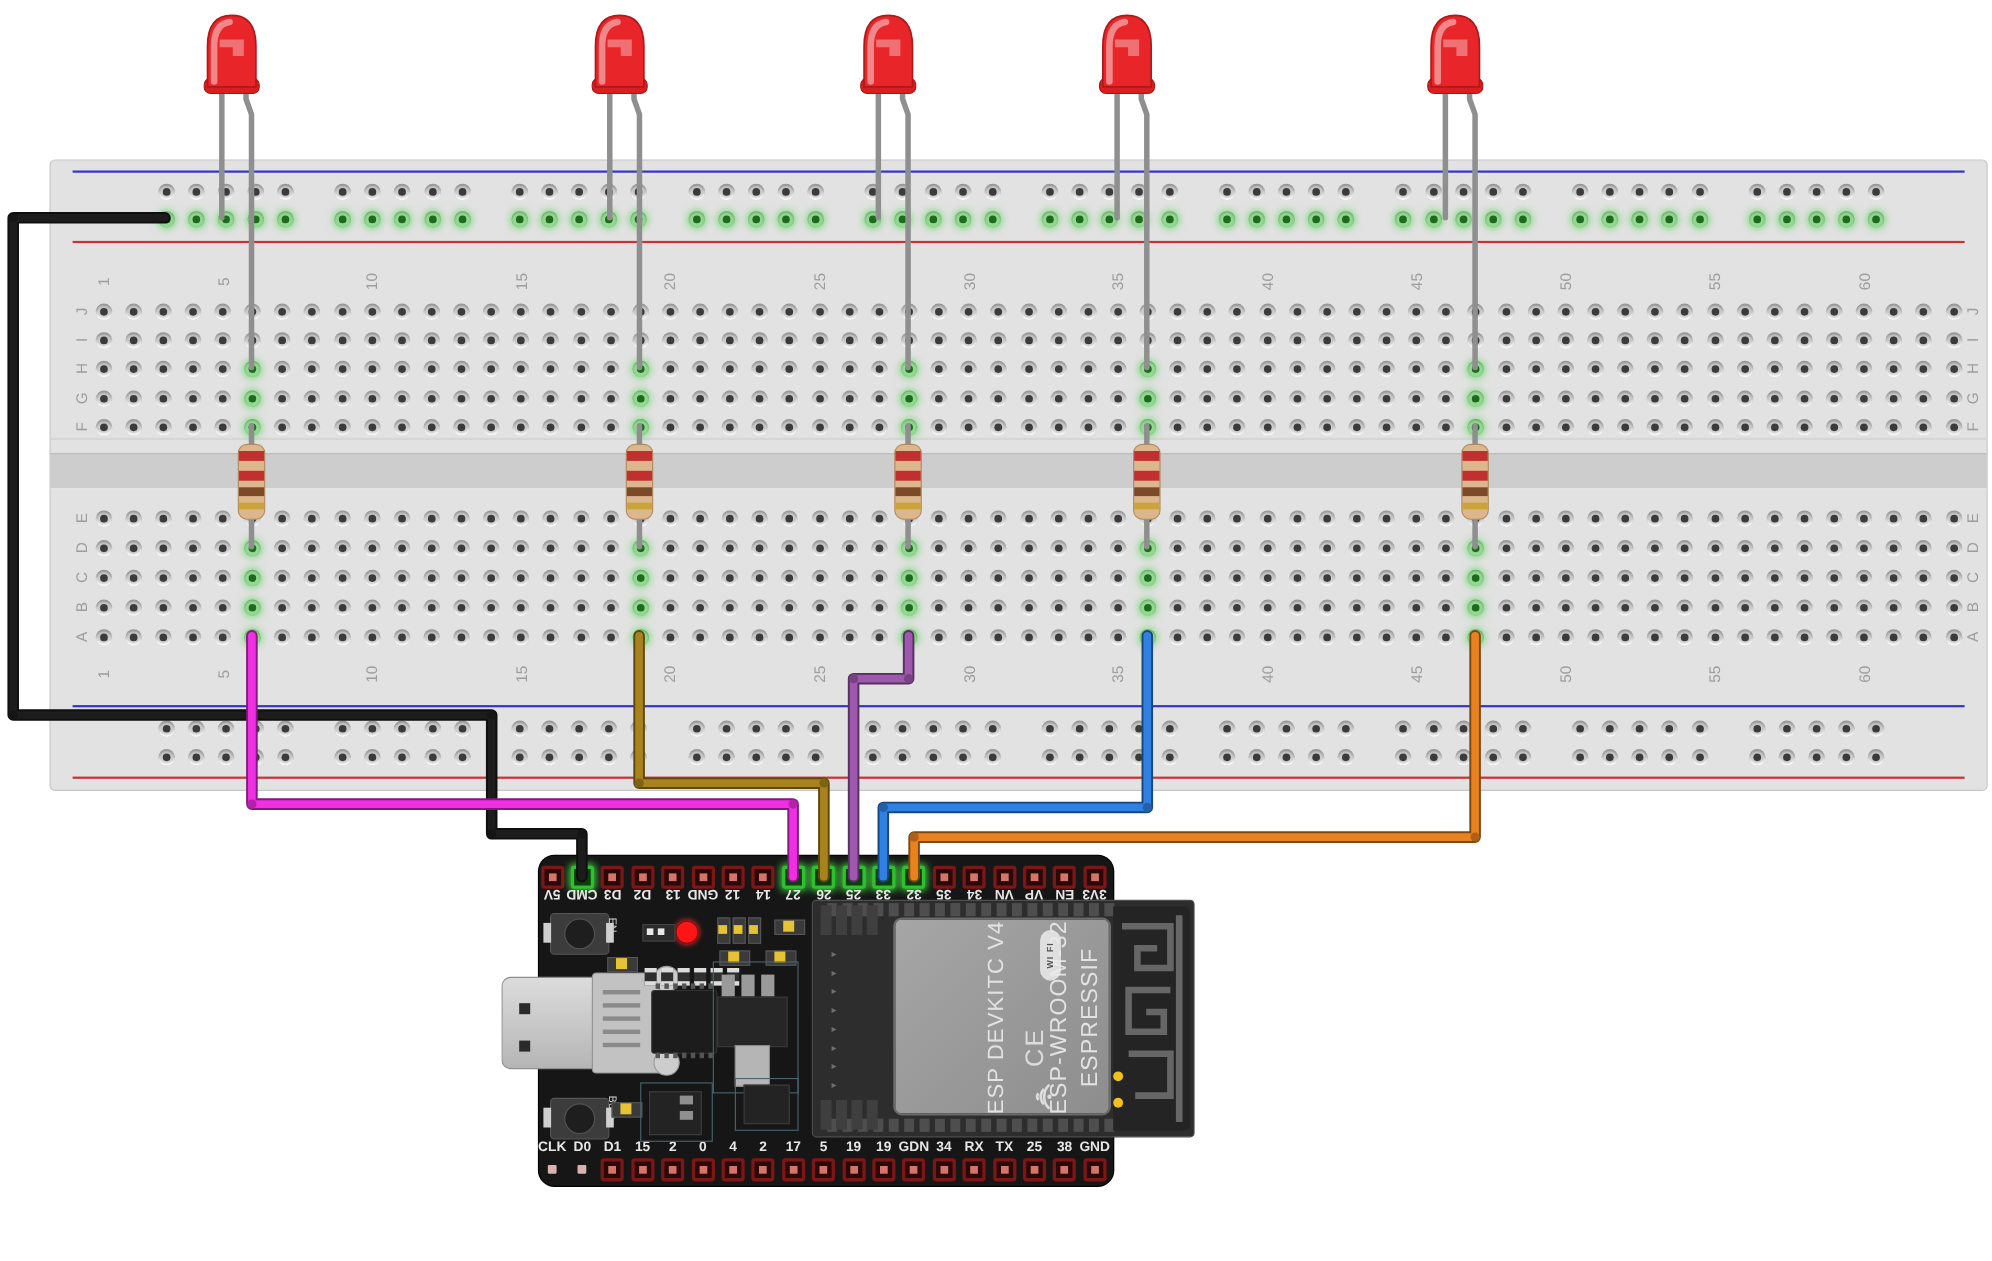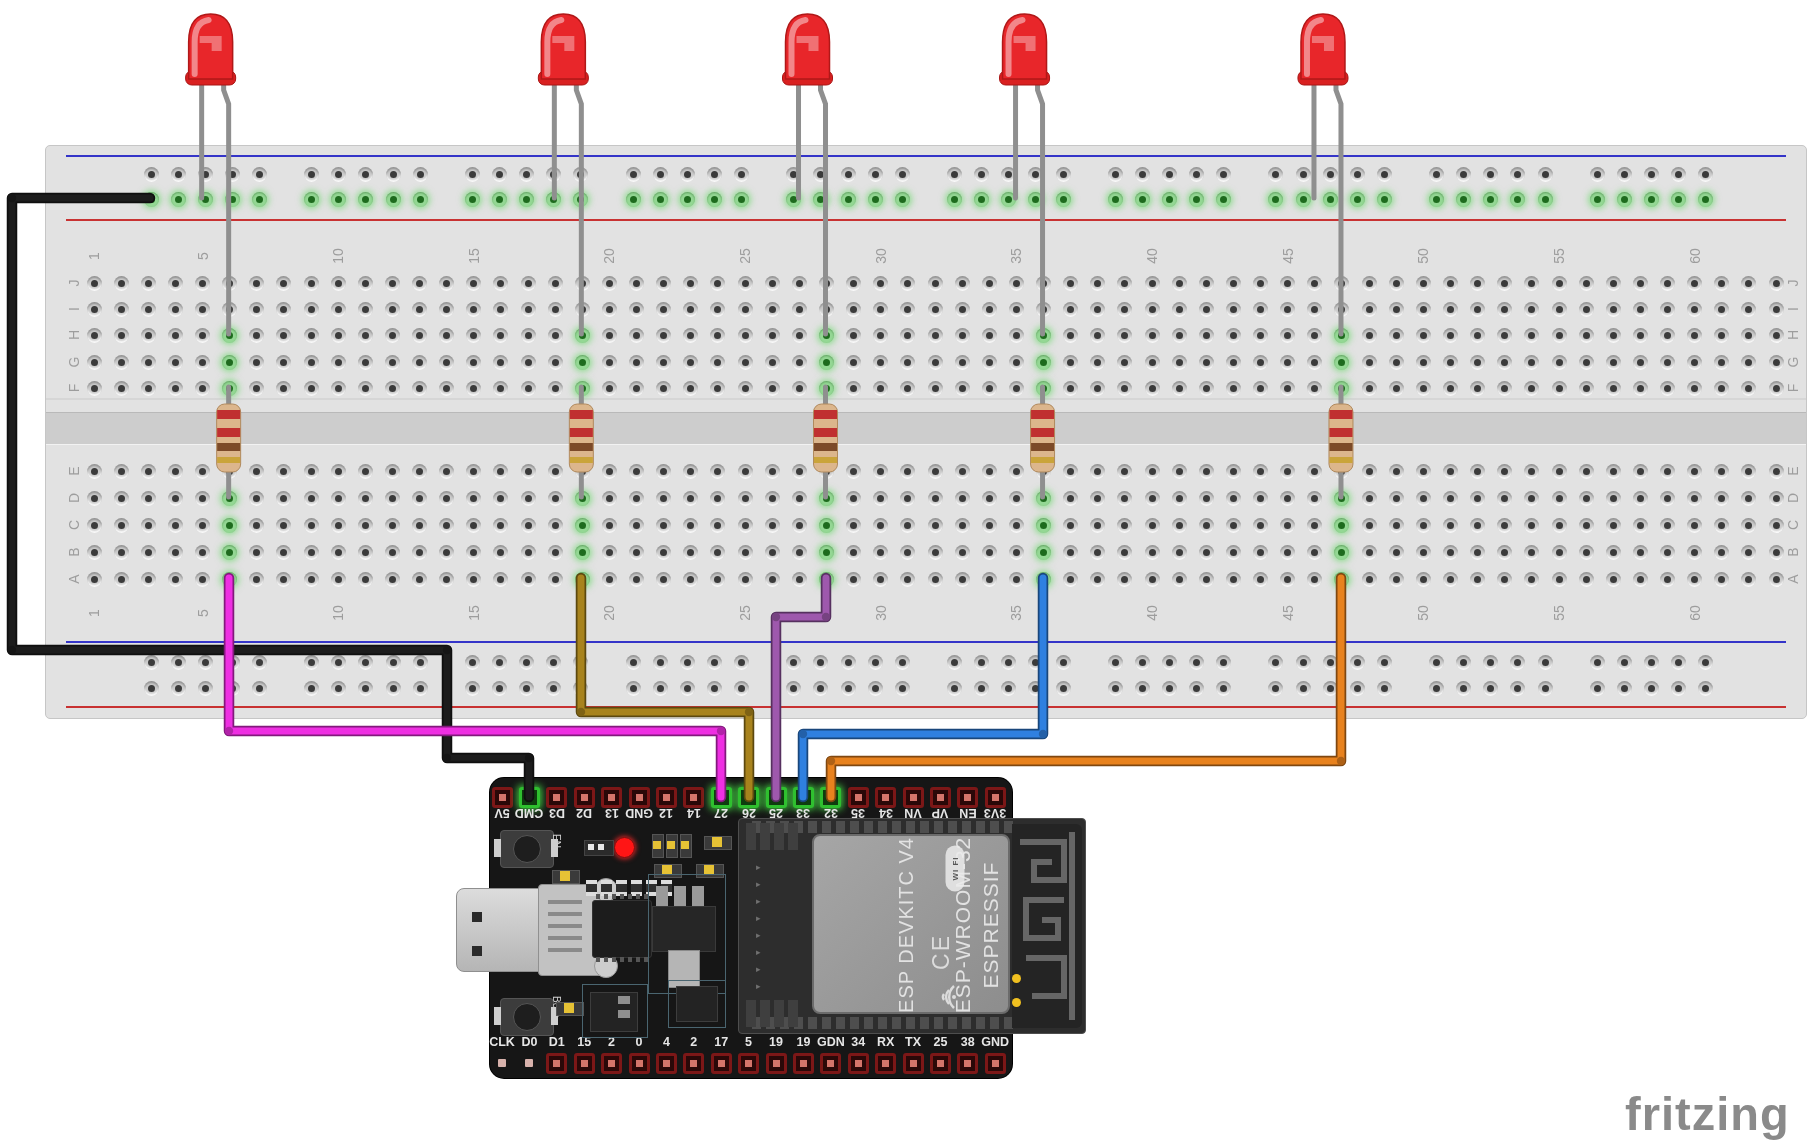--- a/index.html
+++ b/index.html
@@ -1244,14 +1244,13 @@
       <path d="M1002.55 79 V42 Q1002.55 14 1024.55 14 Q1046.55 14 1046.55 42 V79 Z" fill="#e8262a" stroke="#b01818" stroke-width="1.5"></path>
       <path d="M1008.55 74 V42 Q1008.55 22 1022.55 20" stroke="rgba(255,255,255,.45)" stroke-width="6" fill="none" stroke-linecap="round"></path>
       <path d="M1013.55 36 H1035.55 V51 H1025.55 V43 H1013.55 Z" fill="rgba(255,255,255,.35)"></path>
       <path d="M1313.98 78 V198" stroke="#8f8f8f" stroke-width="5" stroke-linecap="round"></path>
       <path d="M1335.98 78 V90 L1340.98 104 V334" stroke="#8f8f8f" stroke-width="5" fill="none" stroke-linecap="round"></path>
       <rect x="1297.98" y="71" width="50" height="14" rx="6" fill="#d92020" stroke="#a81414" stroke-width="1"></rect>
       <path d="M1300.98 79 V42 Q1300.98 14 1322.98 14 Q1344.98 14 1344.98 42 V79 Z" fill="#e8262a" stroke="#b01818" stroke-width="1.5"></path>
       <path d="M1306.98 74 V42 Q1306.98 22 1320.98 20" stroke="rgba(255,255,255,.45)" stroke-width="6" fill="none" stroke-linecap="round"></path>
       <path d="M1311.98 36 H1333.98 V51 H1323.98 V43 H1311.98 Z" fill="rgba(255,255,255,.35)"></path>
     </svg>
-  <div id="watermark">fritzing</div>
 </div>
 
 </body></html>

